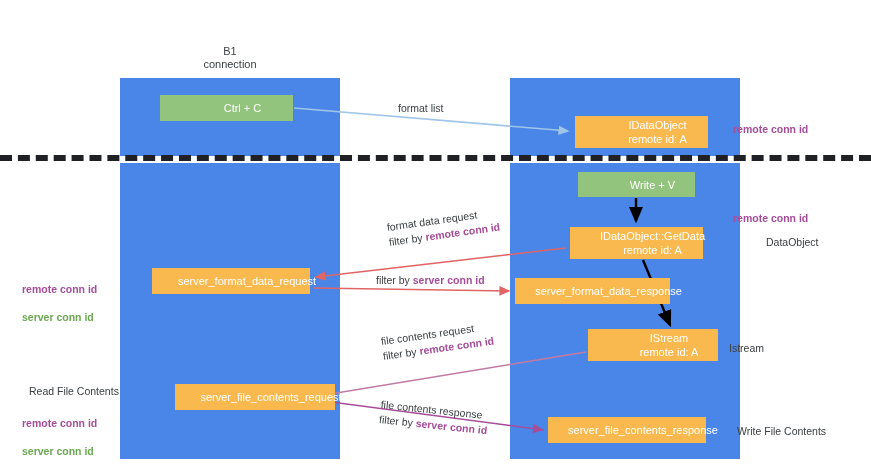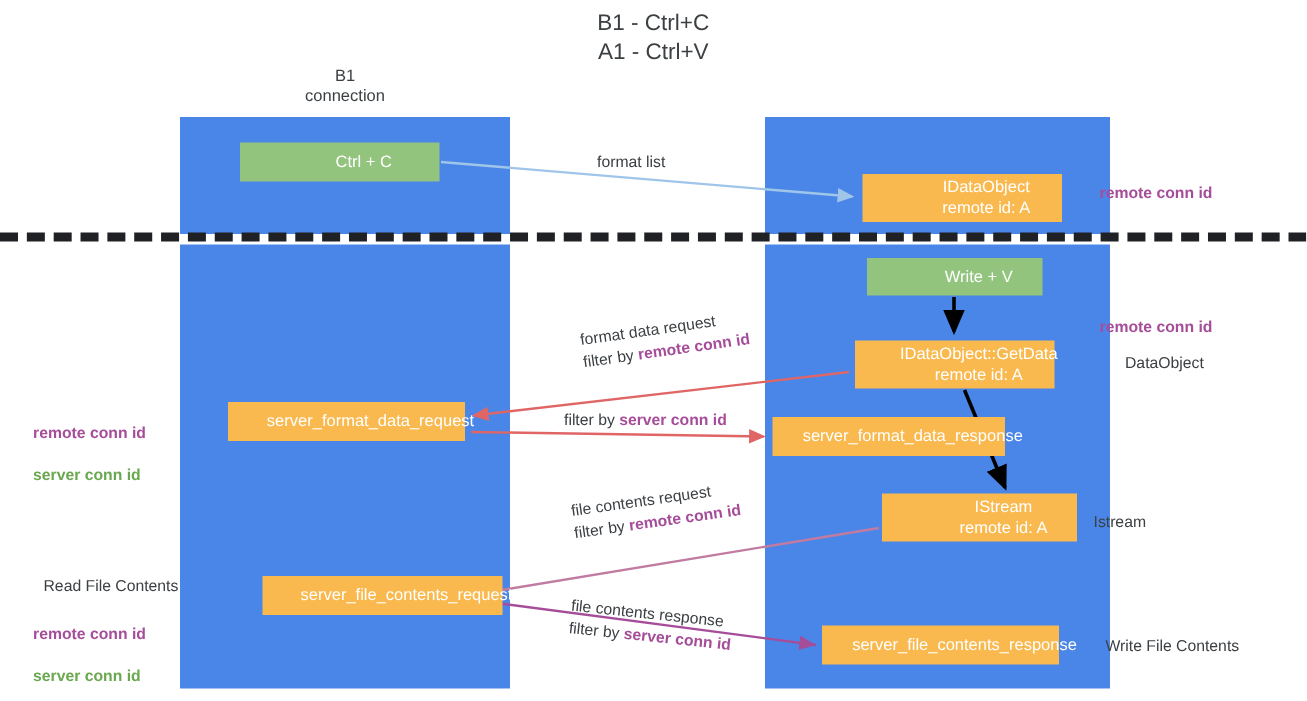--- a/index.html
+++ b/index.html
@@ -116,35 +116,33 @@
     color: #3c4043;
     z-index: 6;
     white-space: pre-line;
   }
   .note-purple { color: #a64d9a; font-weight: bold; }
   .note-green  { color: #6aa84f; font-weight: bold; }
   .note-plain  { color: #3c4043; }
 
   #note-right-1 { left: 733px; top: 122px; }
   #note-right-2 { left: 733px; top: 211px; }
-  #note-right-3 { left: 750px; top: 235px; text-align: right; }
+  #note-right-3 { left: 766px; top: 235px; text-align: right; }
   #note-right-4 { left: 729px; top: 341px; }
   #note-right-5 { left: 737px; top: 424px; }
 
   #note-left-1 { left: 22px; top: 268px; }
   #note-left-2 { left: 29px; top: 384px; }
   #note-left-3 { left: 22px; top: 402px; }
 </style>
 </head>
 <body>
 
 <div id="canvas">
 
-  <div class="abs" id="title">B1 - Ctrl+C
-A1 - Ctrl+V</div>
 
   <div class="abs col-head" id="head-b1">B1
 connection</div>
   <div class="abs col-head" id="head-a1">A1
 remote</div>
 
   <div class="abs lane" id="lane-b1-top"></div>
   <div class="abs lane" id="lane-a1-top"></div>
   <div class="abs lane" id="lane-b1-bot"></div>
   <div class="abs lane" id="lane-a1-bot"></div>

